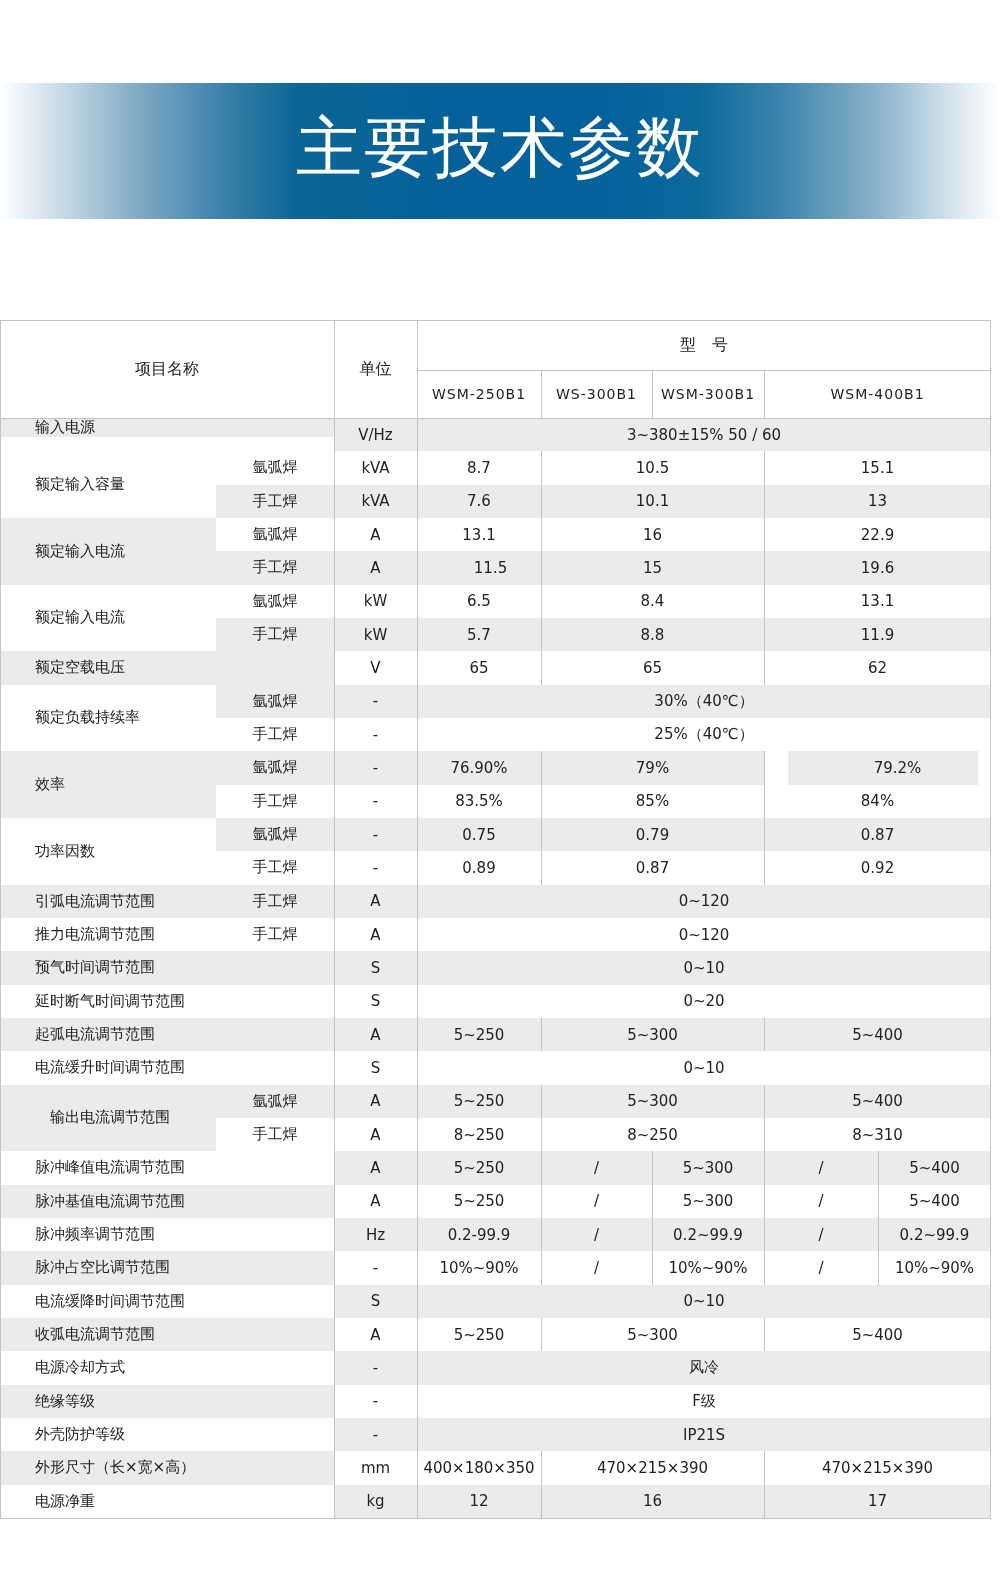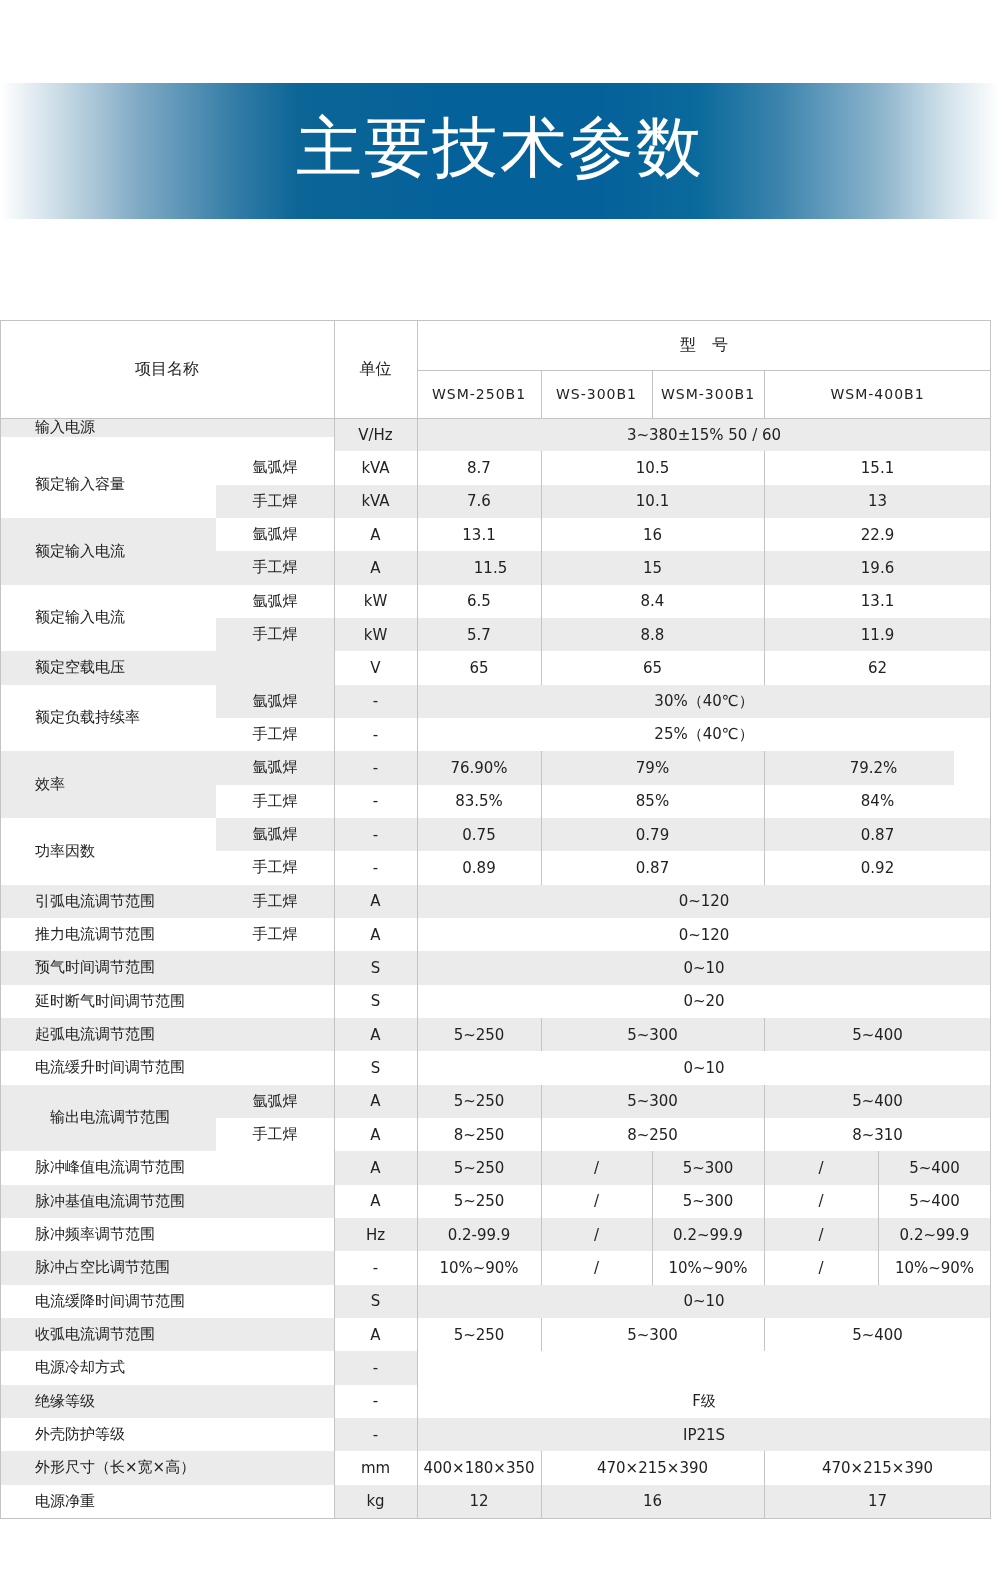--- a/index.html
+++ b/index.html
@@ -142,21 +142,21 @@
     <div class="vline" style="left: 334px; top: 398px; height: 33.3333px;"></div>
     <div class="vline" style="left: 417px; top: 398px; height: 33.3333px;"></div>
     <div class="vline" style="left: 990px; top: 398px; height: 33.3333px;"></div>
     <div class="cell left bg-gray" style="left: 0px; top: 431.333px; width: 216px; height: 66.6667px;">效率</div>
     <div class="vline" style="left: 216px; top: 431.333px; height: 66.6667px;"></div>
     <div class="cell bg-gray" style="left: 216px; top: 431.333px; width: 118px; height: 33.3333px;">氩弧焊</div>
     <div class="cell bg-gray" style="left: 334px; top: 431.333px; width: 83px; height: 33.3333px;">-</div>
     <div class="cell bg-gray" style="left: 417px; top: 431.333px; width: 124px; height: 33.3333px;">76.90%</div>
     <div class="cell bg-gray" style="left: 541px; top: 431.333px; width: 223px; height: 33.3333px;">79%</div>
     <div class="vline" style="left: 541px; top: 431.333px; height: 33.3333px;"></div>
-    <div class="cell bg-gray" style="left: 764px; top: 431.333px; width: 190px; height: 33.3333px; padding-left: 29px;">79.2%</div>
+    <div class="cell bg-gray" style="left: 788px; top: 431.333px; width: 190px; height: 33.3333px; padding-left: 29px;">79.2%</div>
     <div class="vline" style="left: 764px; top: 431.333px; height: 33.3333px;"></div>
     <div class="vline" style="left: 334px; top: 431.333px; height: 33.3333px;"></div>
     <div class="vline" style="left: 417px; top: 431.333px; height: 33.3333px;"></div>
     <div class="vline" style="left: 990px; top: 431.333px; height: 33.3333px;"></div>
     <div class="cell bg-white" style="left: 216px; top: 464.667px; width: 118px; height: 33.3333px;">手工焊</div>
     <div class="cell bg-white" style="left: 334px; top: 464.667px; width: 83px; height: 33.3333px;">-</div>
     <div class="cell bg-white" style="left: 417px; top: 464.667px; width: 124px; height: 33.3333px;">83.5%</div>
     <div class="cell bg-white" style="left: 541px; top: 464.667px; width: 223px; height: 33.3333px;">85%</div>
     <div class="vline" style="left: 541px; top: 464.667px; height: 33.3333px;"></div>
     <div class="cell bg-white" style="left: 764px; top: 464.667px; width: 227px; height: 33.3333px;">84%</div>
@@ -319,20 +319,21 @@
     <div class="cell bg-white" style="left: 417px; top: 998px; width: 124px; height: 33.3333px;">5~250</div>
     <div class="cell bg-white" style="left: 541px; top: 998px; width: 223px; height: 33.3333px;">5~300</div>
     <div class="vline" style="left: 541px; top: 998px; height: 33.3333px;"></div>
     <div class="cell bg-white" style="left: 764px; top: 998px; width: 227px; height: 33.3333px;">5~400</div>
     <div class="vline" style="left: 764px; top: 998px; height: 33.3333px;"></div>
     <div class="vline" style="left: 334px; top: 998px; height: 33.3333px;"></div>
     <div class="vline" style="left: 417px; top: 998px; height: 33.3333px;"></div>
     <div class="vline" style="left: 990px; top: 998px; height: 33.3333px;"></div>
     <div class="cell left bg-white" style="left: 0px; top: 1031.33px; width: 334px; height: 33.3333px;">电源冷却方式</div>
     <div class="cell bg-gray" style="left: 334px; top: 1031.33px; width: 83px; height: 33.3333px;">-</div>
+    <div class="cell bg-gray" style="left: 417px; top: 1031.33px; width: 574px; height: 33.3333px;">风冷</div>
     <div class="vline" style="left: 334px; top: 1031.33px; height: 33.3333px;"></div>
     <div class="vline" style="left: 417px; top: 1031.33px; height: 33.3333px;"></div>
     <div class="vline" style="left: 990px; top: 1031.33px; height: 33.3333px;"></div>
     <div class="cell left bg-gray" style="left: 0px; top: 1064.67px; width: 334px; height: 33.3333px;">绝缘等级</div>
     <div class="cell bg-white" style="left: 334px; top: 1064.67px; width: 83px; height: 33.3333px;">-</div>
     <div class="cell bg-white" style="left: 417px; top: 1064.67px; width: 574px; height: 33.3333px;">F级</div>
     <div class="vline" style="left: 334px; top: 1064.67px; height: 33.3333px;"></div>
     <div class="vline" style="left: 417px; top: 1064.67px; height: 33.3333px;"></div>
     <div class="vline" style="left: 990px; top: 1064.67px; height: 33.3333px;"></div>
     <div class="cell left bg-white" style="left: 0px; top: 1098px; width: 334px; height: 33.3333px;">外壳防护等级</div>

